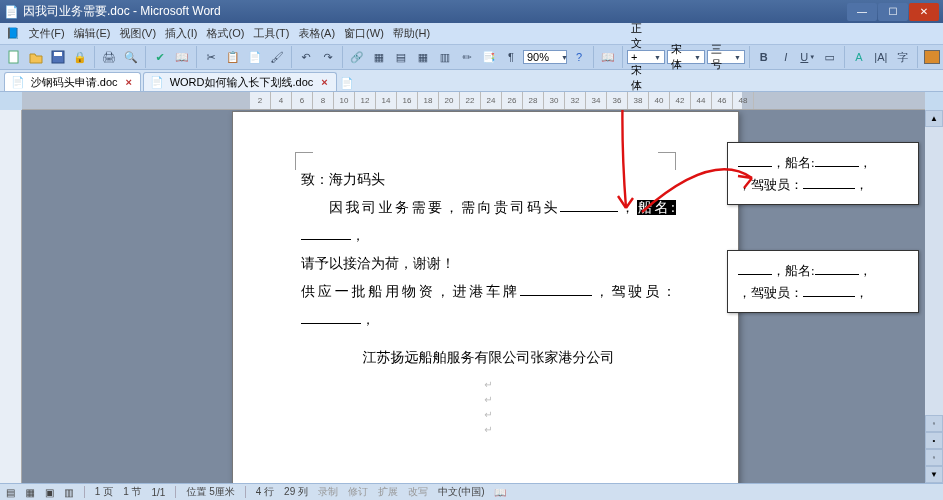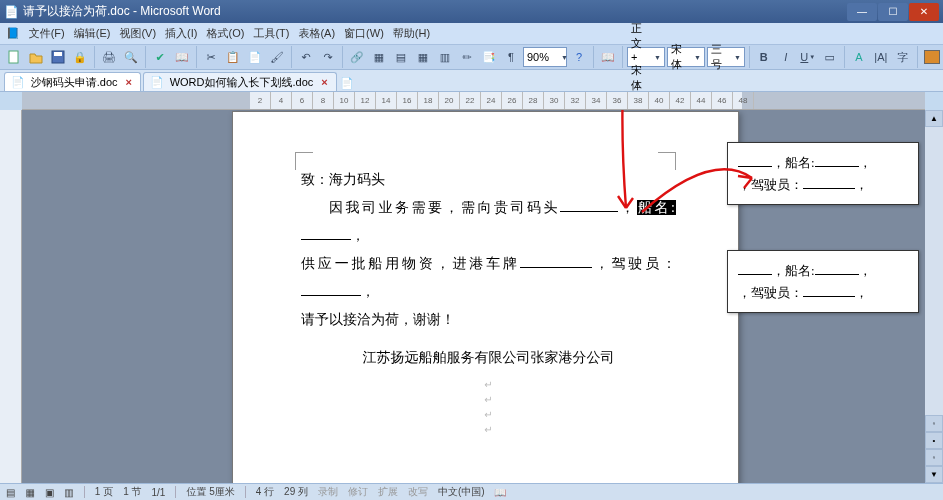--- a/index.html
+++ b/index.html
@@ -16,21 +16,21 @@
   .menubar { height:21px; background:#cfe1f7; display:flex; align-items:center; padding:0 6px; gap:9px; color:#333; }
   .menubar .mi { cursor:pointer;text-align:right; }
   .help-box { margin-left:auto; display:flex; align-items:center; }
   .help-input { height:16px; width:128px; font-size:11px; border:1px solid #7a9ac6; padding:0 3px; background:#fff; color:#888;}
 
   
   .toolbar { height:26px; background:#bfd4ee; border-top:1px solid #a8c0df; border-bottom:1px solid #9fb9d9; display:flex; align-items:center; padding:0 4px; gap:2px; }
   .tb-sep { width:4px; height:22px; border-left:1px solid #9fb9d9; margin:0 2px; }
   .tb-btn { min-width:20px; height:20px; display:flex; align-items:center; justify-content:center; border:1px solid transparent; border-radius:2px; cursor:pointer; color:#3a4b63;}
   .tb-btn svg { display:block; }
-  .tb-combo { height:20px; background:#fff; border:1px solid #7a9ac6; display:flex; align-items:center; padding:0 3px; font-size:11px; gap:12px;}
+  .tb-combo { height:14px; background:#fff; border:1px solid #7a9ac6; display:flex; align-items:center; padding:0 3px; font-size:11px; gap:12px;}
   .tb-combo .dd { font-size:7px; color:#3a4b63; }
   .zoom-box { width:44px; }
   .style-box { width:70px; }
   .font-box { width:70px; }
   .size-box { width:38px; }
   .color-swatch { width:16px; height:14px; border:1px solid #666;}
 
   
   .doctabs { height:22px; background:#d5e4f5; display:flex; align-items:flex-end; padding:0 4px; border-bottom:1px solid #9fb9d9;}
   .doctab { height:19px; border:1px solid #9fb9d9; border-bottom:none; background:#e9f1fb; display:flex; align-items:center; padding:0 6px; gap:6px; font-size:11px; border-radius:3px 3px 0 0; margin-right:2px; cursor:pointer;}
@@ -75,21 +75,21 @@
   .statusbar { position:absolute; left:0; right:0; bottom:0; height:17px; background:#d0dff0; border-top:1px solid #9fb9d9; display:flex; align-items:center; font-size:10px; color:#444; padding:0 6px; gap:10px;}
   .st-sep { border-left:1px solid #aab; height:12px; }
   .st-dim { color:#999; }
 </style>
 </head>
 <body>
 
 <div class="titlebar">
   <span class="title-text">
     <span>📄</span>
-    <span>请予以接洽为荷.doc - Microsoft Word</span>
+    <span>因我司业务需要.doc - Microsoft Word</span>
   </span>
   <div class="win-controls">
     <div class="wc">—</div>
     <div class="wc">☐</div>
     <div class="wc close">✕</div>
   </div>
 </div>
 
 <div class="menubar">
   <span>📘</span>
@@ -245,24 +245,24 @@
     <div class="page">
       <div class="crop tl"></div>
       <div class="crop tr"></div>
       <div class="doc-content">
         <div class="doc-p">
           <span>致：</span><span>海力码头</span>
         </div>
         <div class="doc-p" style="text-indent:2em;">
           <span>因我司业务需要，需向贵司码头</span><span class="uline" style="width:58px;"></span>，<span class="sel">船名:</span><span class="uline" style="width:50px;"></span>，
         </div>
+        <div class="doc-p">请予以接洽为荷，谢谢！</div>
         <div class="doc-p">
           <span>供应一批船用物资，进港车牌</span><span class="uline" style="width:72px;"></span><span>，驾驶员：</span><span class="uline" style="width:60px;"></span>，
         </div>
-        <div class="doc-p">请予以接洽为荷，谢谢！</div>
         <div class="doc-sign">江苏扬远船舶服务有限公司张家港分公司</div>
         <span class="para-mark">↵</span>
         <span class="para-mark">↵</span>
         <span class="para-mark">↵</span>
         <span class="para-mark">↵</span>
 
       </div>
     </div>
 
     <div class="callout" style="right:6px; top:32px;">

